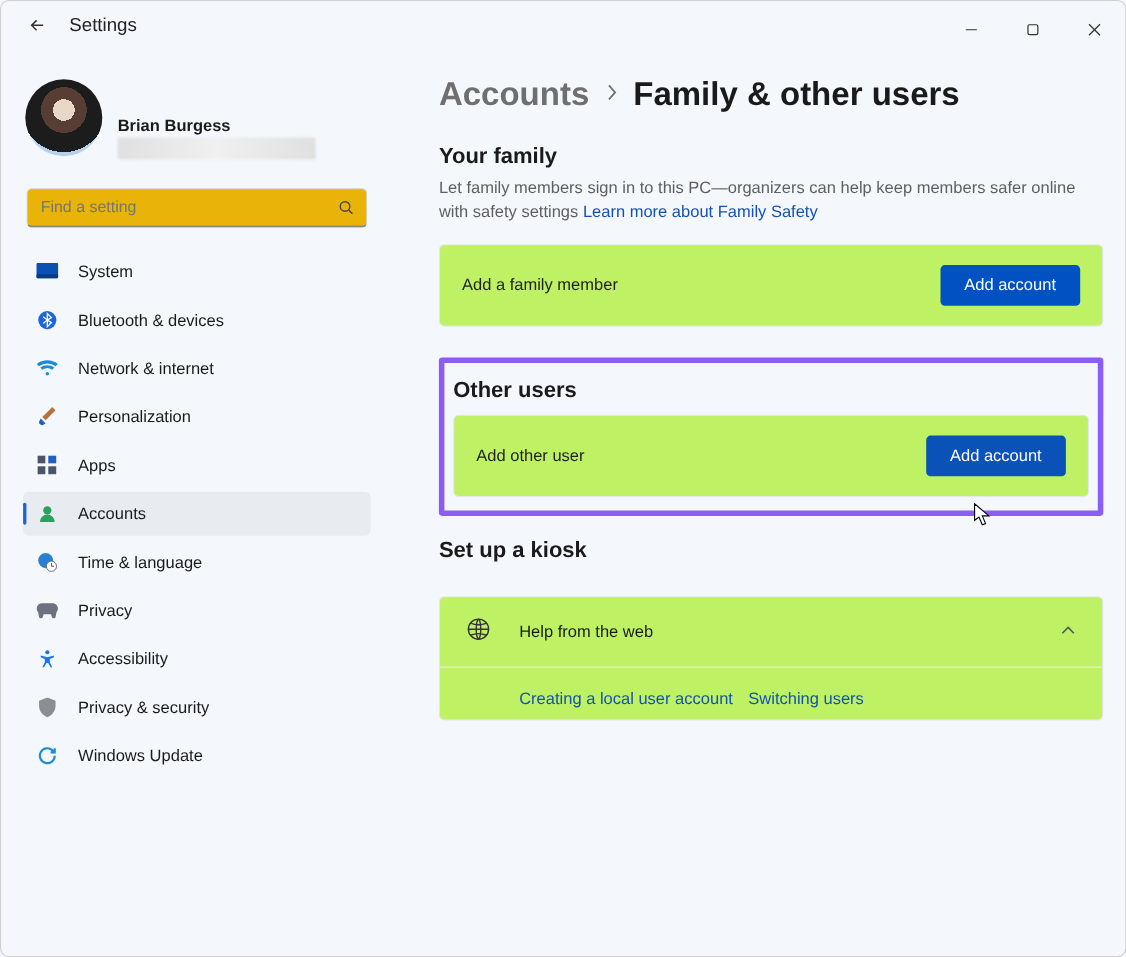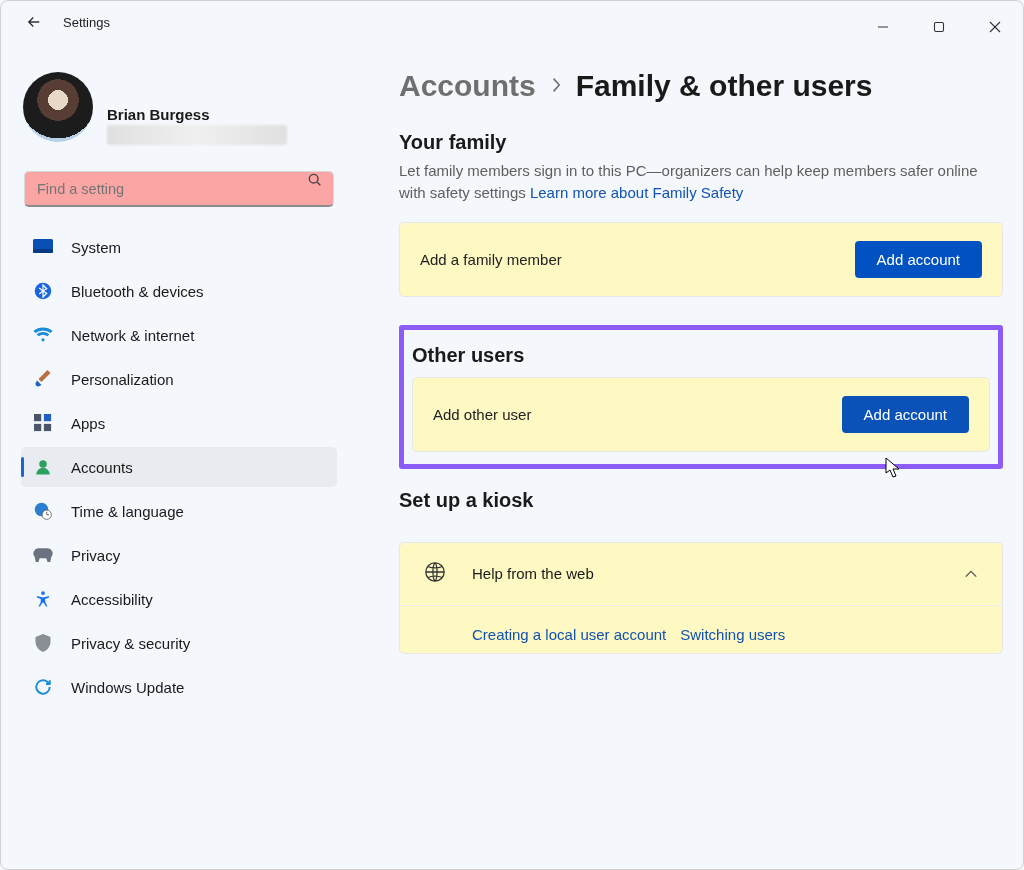--- a/index.html
+++ b/index.html
@@ -32,21 +32,21 @@
   }
   .back-arrow {
     width: 18px;
     height: 18px;
     display: inline-flex;
     align-items: center;
     justify-content: center;
     color: #333;
   }
   .titlebar-title {
-    font-size: 13px;
+    font-size: 17px;
     color: #222;
   }
   .win-controls {
     margin-left: auto;
     display: flex;
     height: 40px;
   }
   .win-btn {
     width: 56px;
     height: 40px;
@@ -101,25 +101,26 @@
     height: 20px;
     background: linear-gradient(to right, #e0e0e0, #f0f0f0, #e0e0e0);
     filter: blur(1px);
     border-radius: 2px;
   }
 
   
   .searchbox {
     margin: 0 5px 20px 5px;
     height: 36px;
-    background: #fca5a5;
+    background: #eab308;
     border: 1px solid #d8d8d8;
     border-bottom: 2px solid #8a8a8a;
     border-radius: 5px;
     display: flex;
+    align-items: center;
     padding: 0 10px;
   }
   .searchbox input {
     flex: 1;
     border: none;
     outline: none;
     background: transparent;
     font-size: 14.5px;
     color: #555;
   }
@@ -199,21 +200,21 @@
     color: #5f5f5f;
     line-height: 1.45;
     margin-bottom: 18px;
   }
   .sec-desc a {
     color: #1252b3;
     text-decoration: none;
   }
 
   .card {
-    background: #fef9c3;
+    background: #bef264;
     border: 1px solid #e5e7ea;
     border-radius: 5px;
     padding: 18px 20px;
     display: flex;
     align-items: center;
     margin-bottom: 28px;
   }
   .card-text {
     font-size: 15px;
     color: #222;

